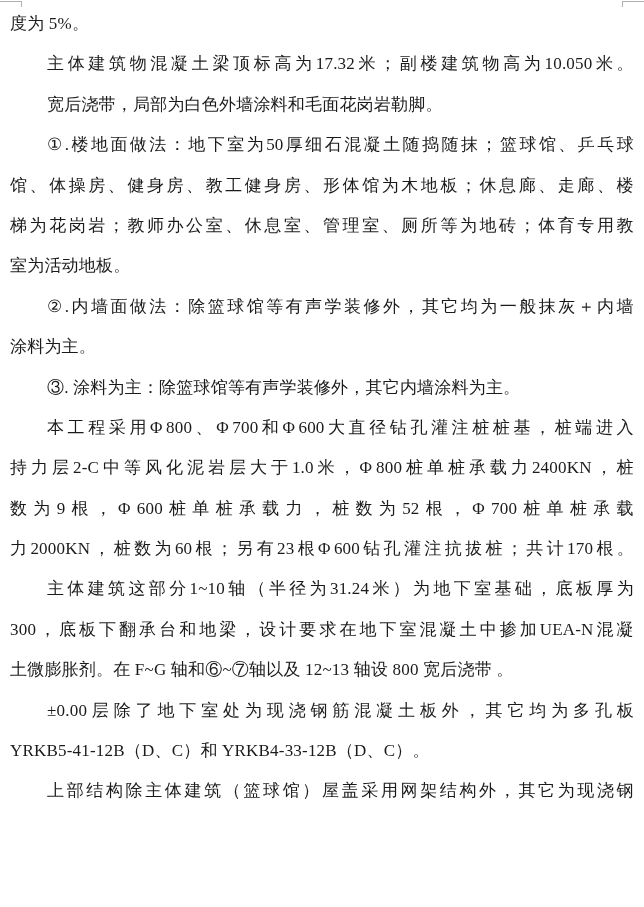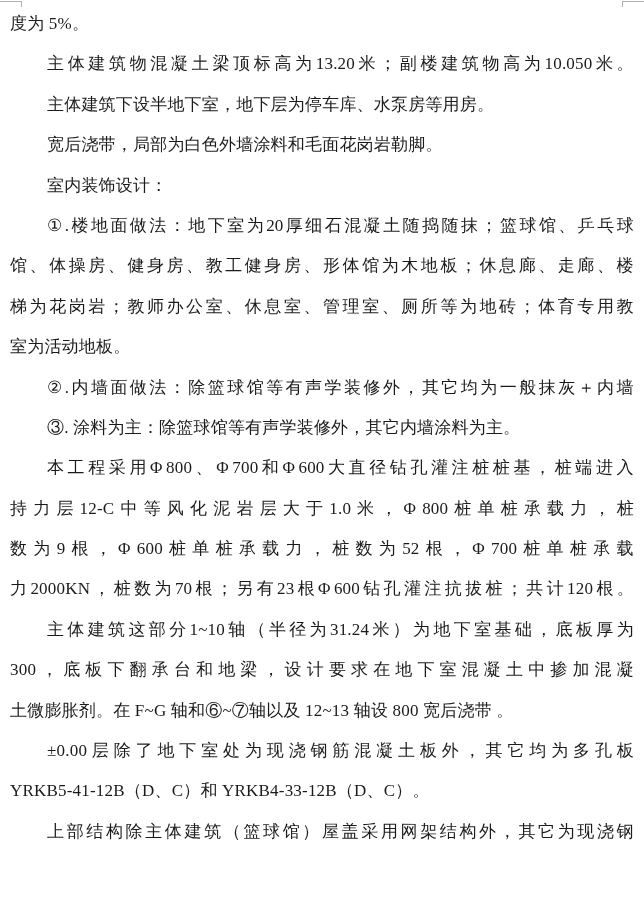--- a/index.html
+++ b/index.html
@@ -79,51 +79,49 @@
         <span>筑</span>
         <span>物</span>
         <span>混</span>
         <span>凝</span>
         <span>土</span>
         <span>梁</span>
         <span>顶</span>
         <span>标</span>
         <span>高</span>
         <span>为</span>
-        <span>13.20</span>
+        <span>17.32</span>
         <span>米</span>
         <span>；</span>
         <span>副</span>
         <span>楼</span>
         <span>建</span>
         <span>筑</span>
         <span>物</span>
         <span>高</span>
         <span>为</span>
         <span>10.050</span>
         <span>米</span>
         <span>。</span>
       </div>
-      <div class="line indent">主体建筑下设半地下室，地下层为停车库、水泵房等用房。</div>
       <div class="line indent">宽后浇带，局部为白色外墙涂料和毛面花岗岩勒脚。</div>
-      <div class="line indent">室内装饰设计：</div>
       <div class="line indent justify">
         <span>①</span>
         <span>.</span>
         <span>楼</span>
         <span>地</span>
         <span>面</span>
         <span>做</span>
         <span>法</span>
         <span>：</span>
         <span>地</span>
         <span>下</span>
         <span>室</span>
         <span>为</span>
-        <span>20</span>
+        <span>50</span>
         <span>厚</span>
         <span>细</span>
         <span>石</span>
         <span>混</span>
         <span>凝</span>
         <span>土</span>
         <span>随</span>
         <span>捣</span>
         <span>随</span>
         <span>抹</span>
@@ -231,20 +229,21 @@
         <span>均</span>
         <span>为</span>
         <span>一</span>
         <span>般</span>
         <span>抹</span>
         <span>灰</span>
         <span>＋</span>
         <span>内</span>
         <span>墙</span>
       </div>
+      <div class="line">涂料为主。</div>
       <div class="line indent">③. 涂料为主：除篮球馆等有声学装修外，其它内墙涂料为主。</div>
       <div class="line indent justify">
         <span>本</span>
         <span>工</span>
         <span>程</span>
         <span>采</span>
         <span>用</span>
         <span>Φ</span>
         <span>800</span>
         <span>、</span>
@@ -266,41 +265,42 @@
         <span>，</span>
         <span>桩</span>
         <span>端</span>
         <span>进</span>
         <span>入</span>
       </div>
       <div class="line justify">
         <span>持</span>
         <span>力</span>
         <span>层</span>
-        <span>12-C</span>
+        <span>2-C</span>
         <span>中</span>
         <span>等</span>
         <span>风</span>
         <span>化</span>
         <span>泥</span>
         <span>岩</span>
         <span>层</span>
         <span>大</span>
         <span>于</span>
         <span>1.0</span>
         <span>米</span>
         <span>，</span>
         <span>Φ</span>
         <span>800</span>
         <span>桩</span>
         <span>单</span>
         <span>桩</span>
         <span>承</span>
         <span>载</span>
         <span>力</span>
+        <span>2400KN</span>
         <span>，</span>
         <span>桩</span>
       </div>
       <div class="line justify">
         <span>数</span>
         <span>为</span>
         <span>9</span>
         <span>根</span>
         <span>，</span>
         <span>Φ</span>
@@ -326,40 +326,40 @@
         <span>承</span>
         <span>载</span>
       </div>
       <div class="line justify">
         <span>力</span>
         <span>2000KN</span>
         <span>，</span>
         <span>桩</span>
         <span>数</span>
         <span>为</span>
-        <span>70</span>
+        <span>60</span>
         <span>根</span>
         <span>；</span>
         <span>另</span>
         <span>有</span>
         <span>23</span>
         <span>根</span>
         <span>Φ</span>
         <span>600</span>
         <span>钻</span>
         <span>孔</span>
         <span>灌</span>
         <span>注</span>
         <span>抗</span>
         <span>拔</span>
         <span>桩</span>
         <span>；</span>
         <span>共</span>
         <span>计</span>
-        <span>120</span>
+        <span>170</span>
         <span>根</span>
         <span>。</span>
       </div>
       <div class="line indent justify">
         <span>主</span>
         <span>体</span>
         <span>建</span>
         <span>筑</span>
         <span>这</span>
         <span>部</span>
@@ -405,20 +405,21 @@
         <span>在</span>
         <span>地</span>
         <span>下</span>
         <span>室</span>
         <span>混</span>
         <span>凝</span>
         <span>土</span>
         <span>中</span>
         <span>掺</span>
         <span>加</span>
+        <span>UEA-N</span>
         <span>混</span>
         <span>凝</span>
       </div>
       <div class="line">土微膨胀剂。在 F~G 轴和⑥~⑦轴以及 12~13 轴设 800 宽后浇带 。</div>
       <div class="line indent justify">
         <span>±0.00</span>
         <span>层</span>
         <span>除</span>
         <span>了</span>
         <span>地</span>

